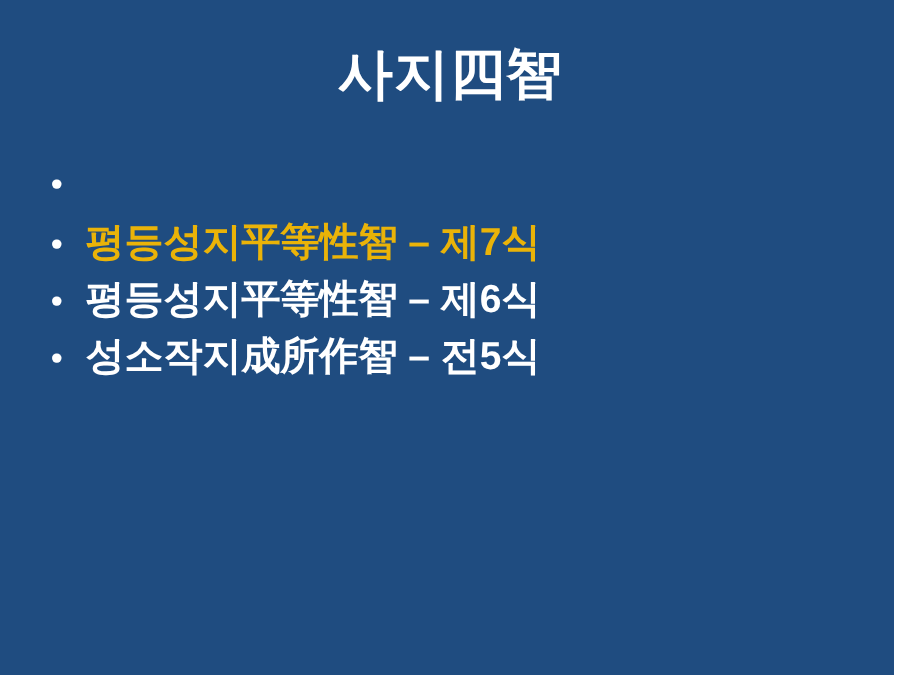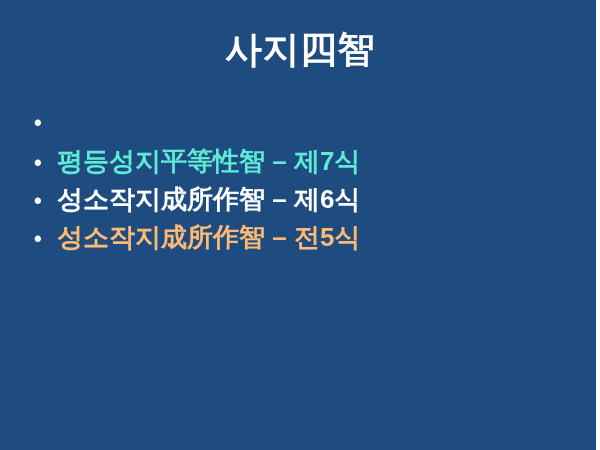--- a/index.html
+++ b/index.html
@@ -73,28 +73,28 @@
   <div id="slide-title" style="color: rgb(255, 255, 255);">사지四智</div>
 
   <ul id="bullet-list">
 
     <li class="bullet-item" style="color: rgb(255, 255, 255);">
       <span class="bullet-marker" style="color: rgb(255, 255, 255);">•</span>
     </li>
 
     <li class="bullet-item" style="color: rgb(255, 255, 255);">
       <span class="bullet-marker" style="color: rgb(255, 255, 255);">•</span>
-      <span class="bullet-text" style="color: #5eead4;">평등성지平等性智 – 제7식</span>
+      <span class="bullet-text" style="color: #eab308;">평등성지平等性智 – 제7식</span>
     </li>
 
     <li class="bullet-item" style="color: rgb(255, 255, 255);">
       <span class="bullet-marker" style="color: rgb(255, 255, 255);">•</span>
-      <span class="bullet-text" style="color: rgb(255, 255, 255);">성소작지成所作智 – 제6식</span>
+      <span class="bullet-text" style="color: rgb(255, 255, 255);">평등성지平等性智 – 제6식</span>
     </li>
 
     <li class="bullet-item" style="color: rgb(255, 255, 255);">
       <span class="bullet-marker" style="color: rgb(255, 255, 255);">•</span>
-      <span class="bullet-text" style="color: #fdba74;">성소작지成所作智 – 전5식</span>
+      <span class="bullet-text" style="color: #ffffff;">성소작지成所作智 – 전5식</span>
     </li>
 
   </ul>
 
 </div>
 
 </body></html>

